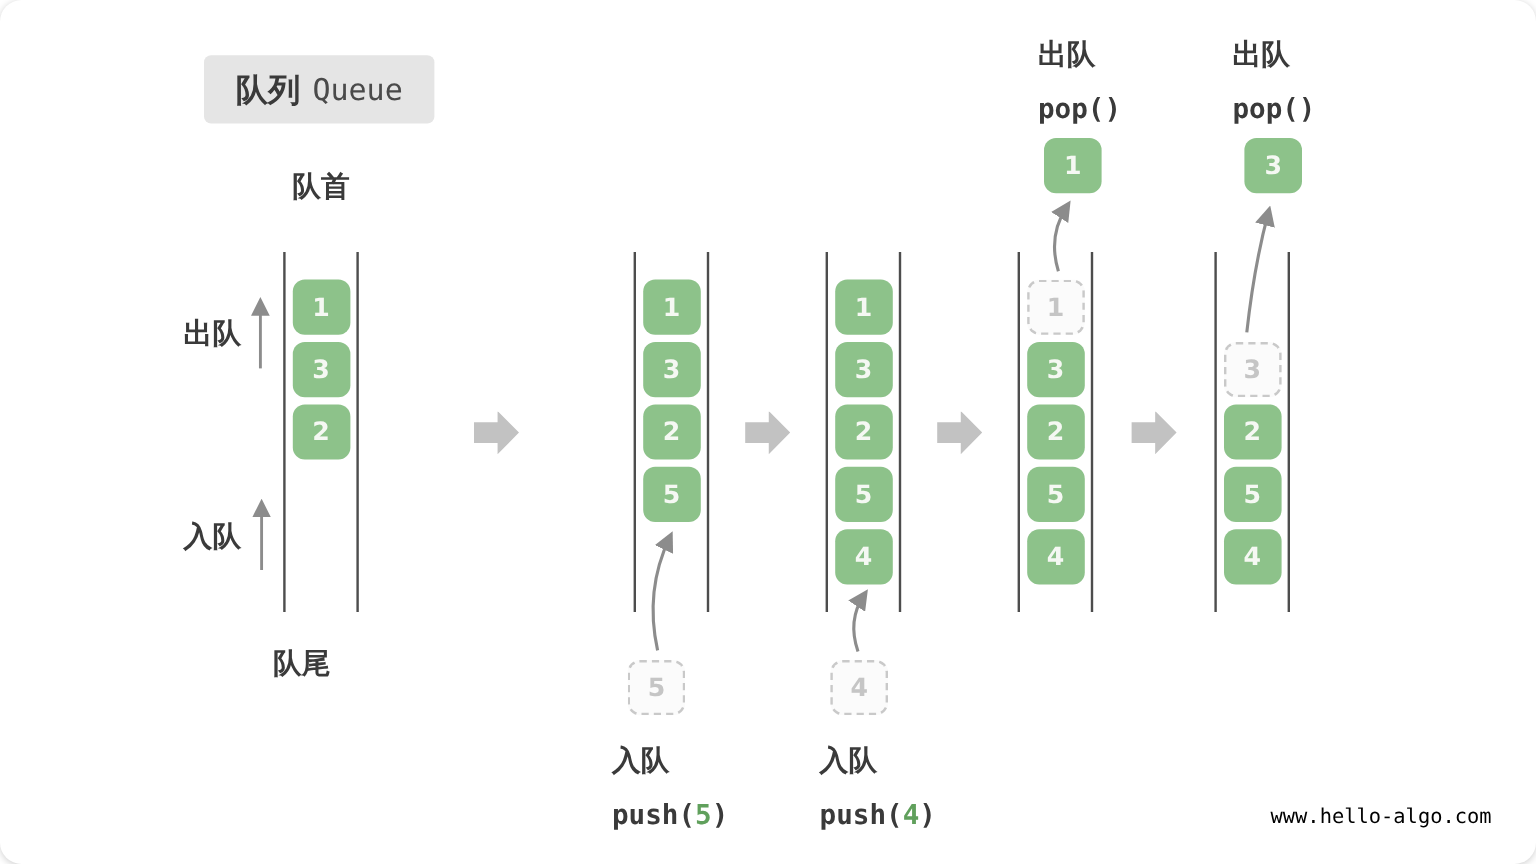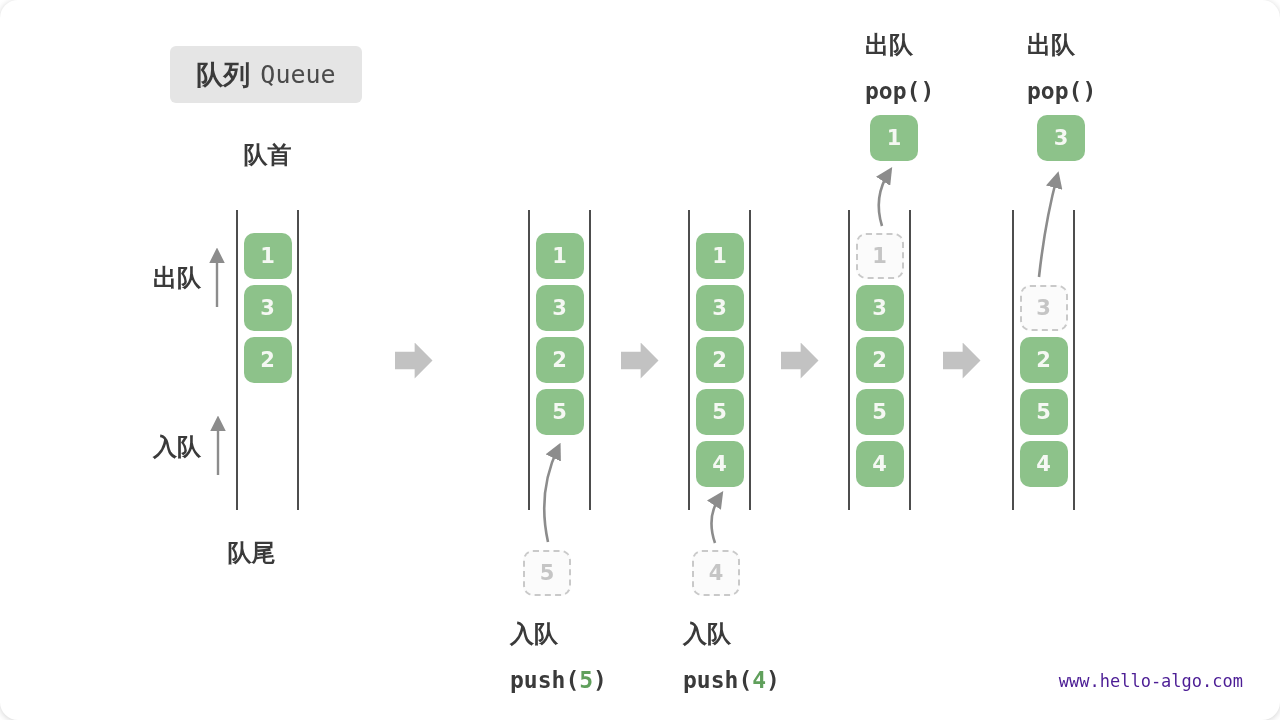--- a/index.html
+++ b/index.html
@@ -45,21 +45,21 @@
 
   
   .op-label { line-height: 34px; white-space: nowrap; }
   .op-action { font-size: 24px; font-weight: bold; color: #3a3a3a; }
   .op-code { font-family: "DejaVu Sans Mono", "Liberation Mono", monospace; font-size: 23px; color: #3a3a3a; font-weight: bold; margin-top: 12px; }
   .op-arg { color: #60a05c; }
 
   .watermark {
     right: 37px; top: 671px;
     font-family: "DejaVu Sans Mono", "Liberation Mono", monospace;
-    font-size: 17px; color: #4c1d95;
+    font-size: 17px; color: #000000;
   }
 
   svg.overlay { position: absolute; left: 0; top: 0; width: 1280px; height: 720px; pointer-events: none; }
 </style>
 </head>
 <body>
 
 <div id="canvas">
 
   <div class="abs title-chip">

